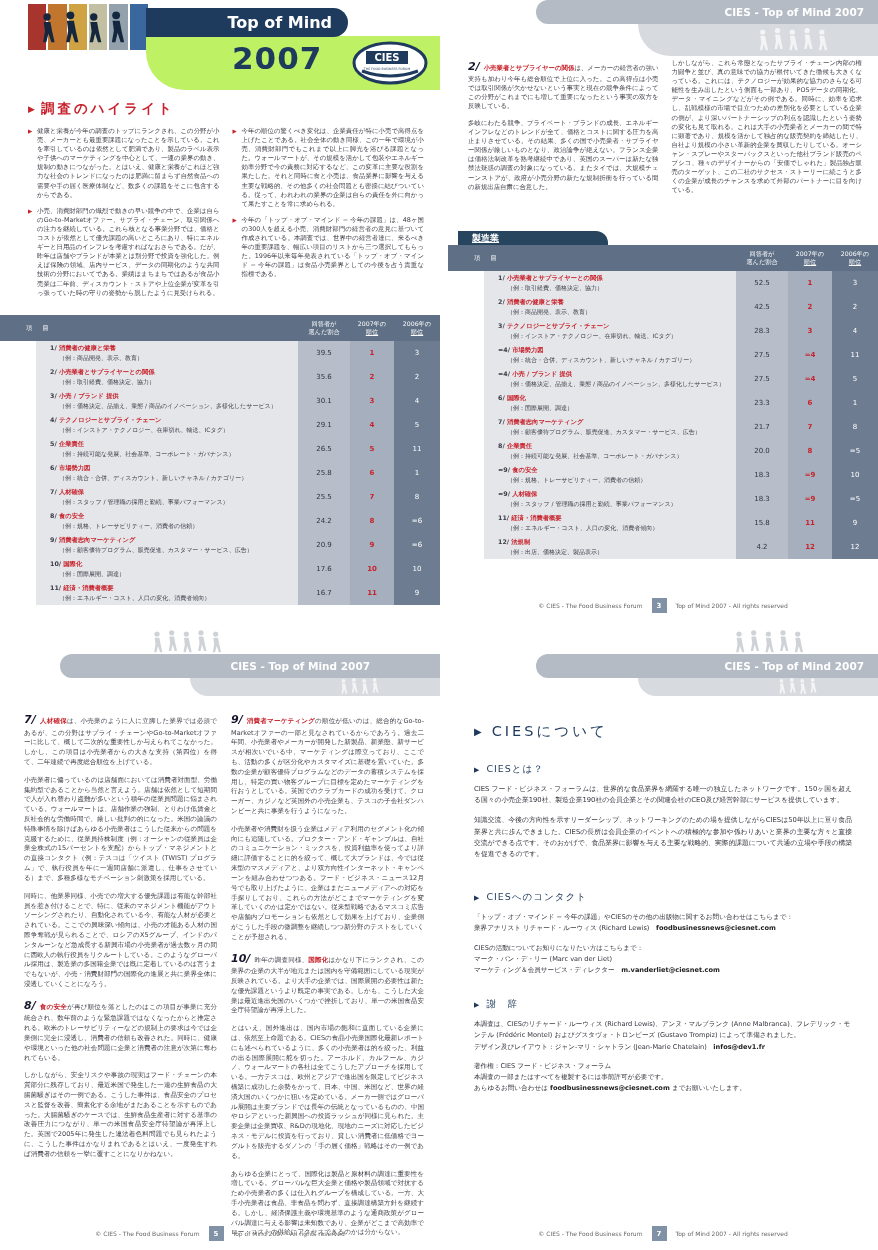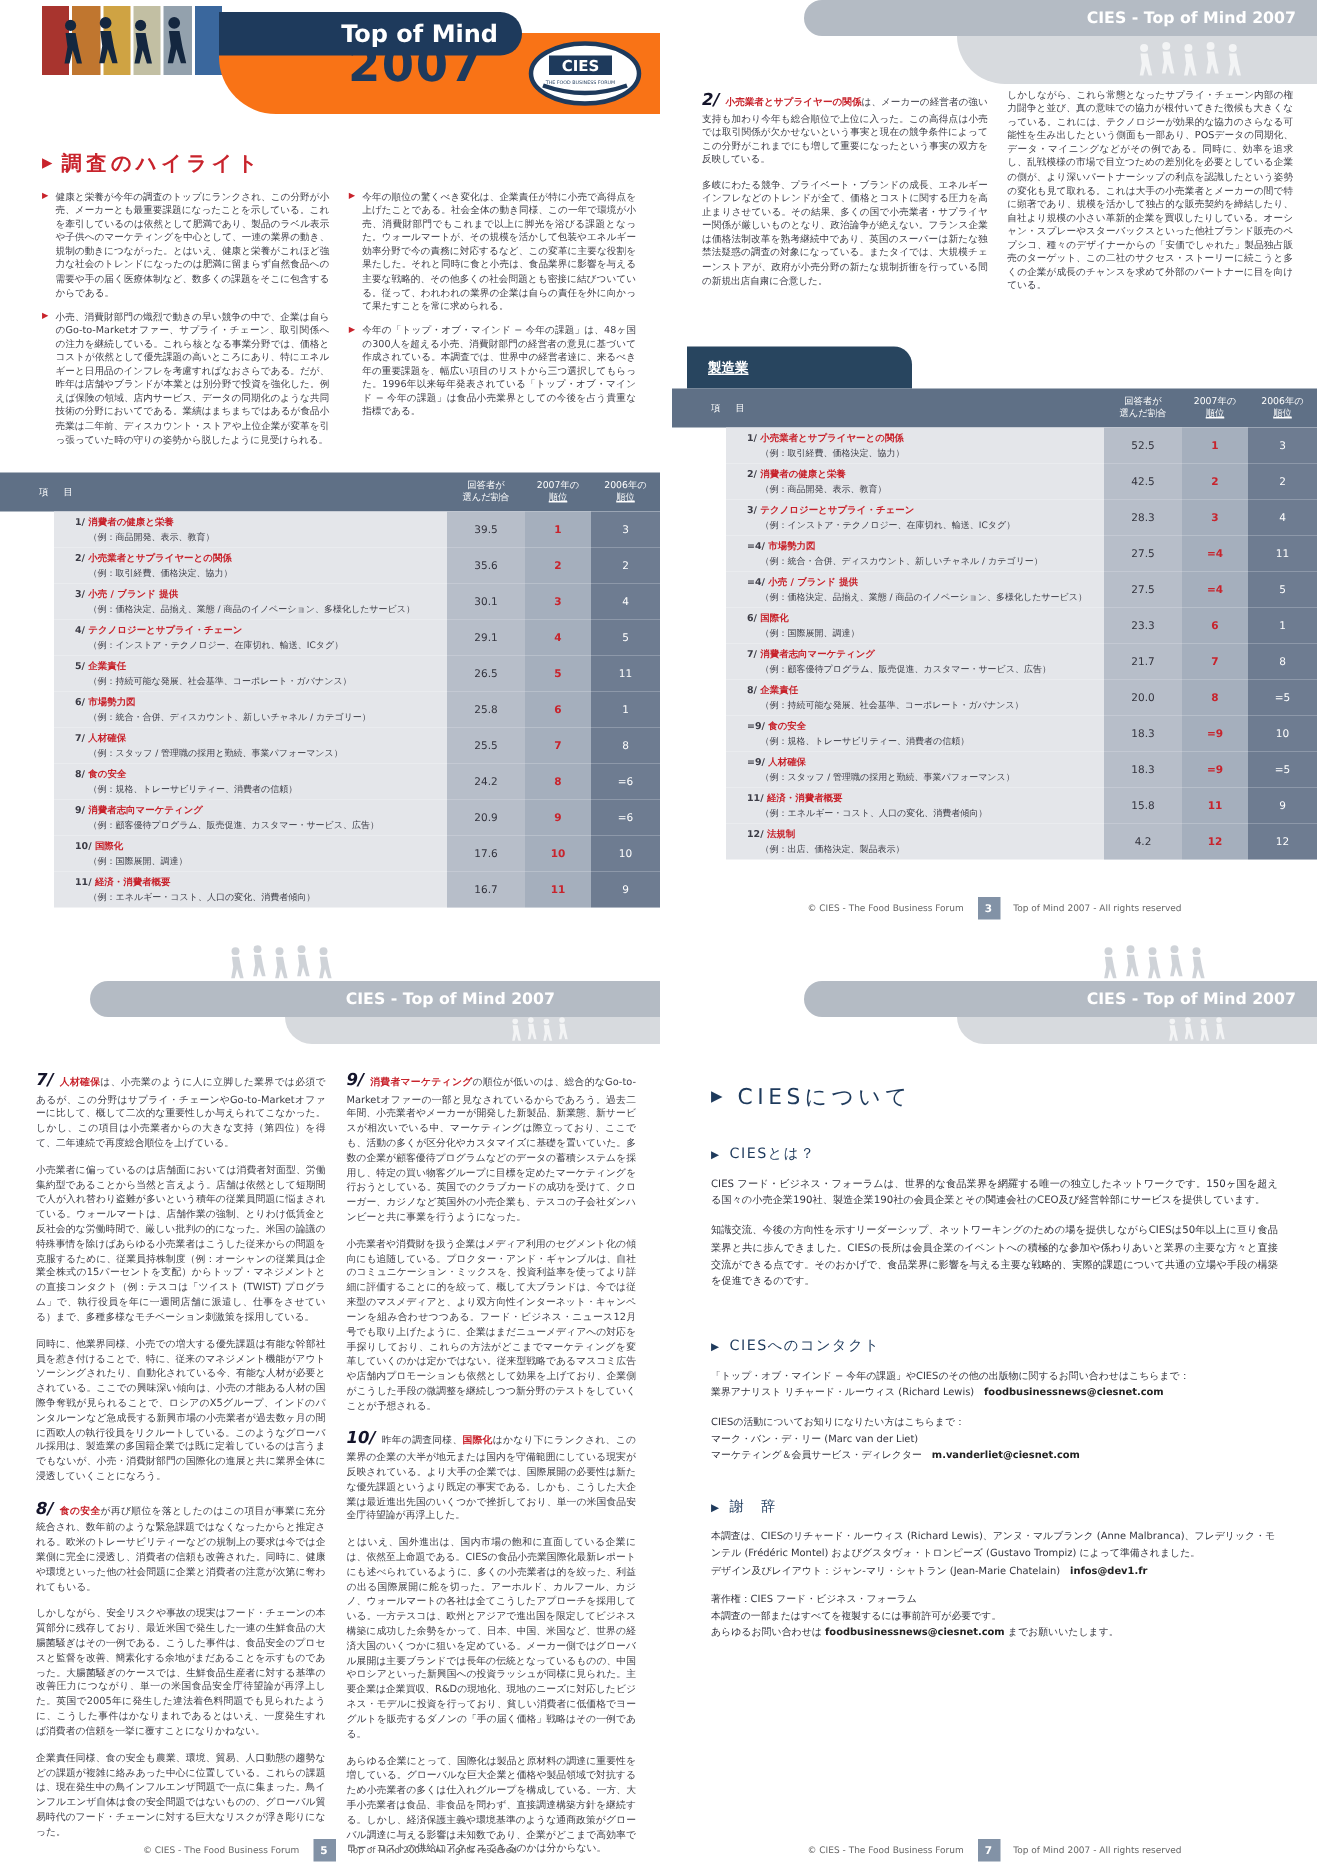--- a/index.html
+++ b/index.html
@@ -11,38 +11,38 @@
   #page4{left:448px;top:628px;width:430px;height:622px;}
 
   
   .p1-header{position:relative;height:96px;}
   .bars{position:absolute;left:28px;top:4px;width:120px;height:46px;display:flex;gap:2px;}
   .bars div{flex:1;}
   .b1{background:#a8342e;} .b2{background:#c0762f;} .b3{background:#cfa343;}
   .b4{background:#c2bfa3;} .b5{background:#93a1ad;} .b6{background:#3a679d;}
   .bars-people{position:absolute;left:34px;top:6px;width:112px;height:44px;fill:#14273f;}
   .navy-banner{position:absolute;left:146px;top:8px;width:202px;height:29px;background:#1e3a5c;border-radius:0 15px 15px 0;color:#fff;font-weight:bold;font-size:16px;display:flex;align-items:center;justify-content:flex-end;padding-right:16px;z-index:2;box-sizing:border-box;}
-  .gray-strip{position:absolute;left:146px;top:22px;right:0;height:54px;background:#f97316;border-radius:0 0 0 38px;z-index:1;}
+  .gray-strip{position:absolute;left:146px;top:36px;right:0;height:54px;background:#bef264;border-radius:0 0 0 38px;z-index:1;}
   .year{position:absolute;left:86px;top:4px;font-size:31px;font-weight:bold;color:#1e3a5c;letter-spacing:1px;}
   .cies-logo{position:absolute;right:12px;top:5px;width:76px;height:44px;}
 
   
   .red-h{color:#c8232c;font-weight:bold;font-size:13.5px;letter-spacing:3px;padding-left:28px;margin-top:4px;display:flex;align-items:center;gap:6px;}
   .red-h .arr{font-size:9px;letter-spacing:0;}
   .cols{display:flex;gap:13px;padding:9px 16px 0 28px;}
   .col{flex:1;font-size:6.4px;line-height:1.42;text-align:justify;color:#3c3c46;}
   .bullet-p{position:relative;padding-left:9px;margin:0 0 7px 0;}
   .bullet-p .arrow{color:#c8232c;position:absolute;left:0;top:1px;font-size:5.5px;}
   .body-p{margin:0 0 8px 0;}
   .sec-num{font-size:11px;font-weight:bold;font-style:italic;color:#14142a;margin-right:4px;}
   .kw{color:#c8232c;font-weight:bold;}
 
   
   .tbl-titlebar{margin-left:auto;width:262px;height:20px;background:#28455f;color:#fff;font-size:9px;font-weight:bold;display:flex;align-items:center;justify-content:center;gap:8px;border-radius:12px 0 0 2px;}
-  .tab-title{width:150px;height:28px;background:#28455f;color:#fff;font-weight:bold;font-size:9px;display:flex;align-items:center;padding-left:14px;border-radius:0 12px 0 0;margin-left:10px;box-sizing:border-box;text-decoration:underline;}
+  .tab-title{width:150px;height:14px;background:#28455f;color:#fff;font-weight:bold;font-size:9px;display:flex;align-items:center;padding-left:14px;border-radius:0 12px 0 0;margin-left:10px;box-sizing:border-box;text-decoration:underline;}
   .tbl-head{display:flex;background:#5f7086;color:#fff;min-height:26px;align-items:center;font-size:6.2px;}
   .th-item{flex:1;padding-left:26px;letter-spacing:2px;}
   .th-col{text-align:center;line-height:1.35;}
   .w-share{width:52px;} .w-r07{width:44px;} .w-r06{width:46px;}
   .th-col .u{text-decoration:underline;display:block;}
   .th-col span{display:block;}
   .trow{display:flex;background:#e4e6ea;align-items:stretch;min-height:22px;margin-left:36px;}
   #page2 .trow{min-height:23px;}
   .t-item{flex:1;padding:3px 4px 2px 14px;box-sizing:border-box;}
   .t-title{font-size:6.3px;font-weight:bold;color:#c8232c;}
@@ -447,21 +447,20 @@
     <div class="col">
       <p class="body-p">
         <span class="sec-num">7/</span><span class="kw">人材確保</span><span>は、小売業のように人に立脚した業界では必須であるが、この分野はサプライ・チェーンやGo-to-Marketオファーに比して、概して二次的な重要性しか与えられてこなかった。しかし、この項目は小売業者からの大きな支持（第四位）を得て、二年連続で再度総合順位を上げている。</span>
       </p>
       <p class="body-p">小売業者に偏っているのは店舗面においては消費者対面型、労働集約型であることから当然と言えよう。店舗は依然として短期間で人が入れ替わり盗難が多いという積年の従業員問題に悩まされている。ウォールマートは、店舗作業の強制、とりわけ低賃金と反社会的な労働時間で、厳しい批判の的になった。米国の論議の特殊事情を除けばあらゆる小売業者はこうした従来からの問題を克服するために、従業員持株制度（例：オーシャンの従業員は企業全株式の15パーセントを支配）からトップ・マネジメントとの直接コンタクト（例：テスコは「ツイスト (TWIST) プログラム」で、執行役員を年に一週間店舗に派遣し、仕事をさせている）まで、多種多様なモチベーション刺激策を採用している。</p>
       <p class="body-p">同時に、他業界同様、小売での増大する優先課題は有能な幹部社員を惹き付けることで、特に、従来のマネジメント機能がアウトソーシングされたり、自動化されている今、有能な人材が必要とされている。ここでの興味深い傾向は、小売の才能ある人材の国際争奪戦が見られることで、ロシアのX5グループ、インドのパンタルーンなど急成長する新興市場の小売業者が過去数ヶ月の間に西欧人の執行役員をリクルートしている。このようなグローバル採用は、製造業の多国籍企業では既に定着しているのは言うまでもないが、小売・消費財部門の国際化の進展と共に業界全体に浸透していくことになろう。</p>
       <p class="body-p">
         <span class="sec-num">8/</span><span class="kw">食の安全</span><span>が再び順位を落としたのはこの項目が事業に充分統合され、数年前のような緊急課題ではなくなったからと推定される。欧米のトレーサビリティーなどの規制上の要求は今では企業側に完全に浸透し、消費者の信頼も改善された。同時に、健康や環境といった他の社会問題に企業と消費者の注意が次第に奪われてもいる。</span>
       </p>
       <p class="body-p">しかしながら、安全リスクや事故の現実はフード・チェーンの本質部分に残存しており、最近米国で発生した一連の生鮮食品の大腸菌騒ぎはその一例である。こうした事件は、食品安全のプロセスと監督を改善、簡素化する余地がまだあることを示すものであった。大腸菌騒ぎのケースでは、生鮮食品生産者に対する基準の改善圧力につながり、単一の米国食品安全庁待望論が再浮上した。英国で2005年に発生した違法着色料問題でも見られたように、こうした事件はかなりまれであるとはいえ、一度発生すれば消費者の信頼を一挙に覆すことになりかねない。</p>
-      <p class="body-p">企業責任同様、食の安全も農業、環境、貿易、人口動態の趨勢などの課題が複雑に絡みあった中心に位置している。これらの課題は、現在発生中の鳥インフルエンザ問題で一点に集まった。鳥インフルエンザ自体は食の安全問題ではないものの、グローバル貿易時代のフード・チェーンに対する巨大なリスクが浮き彫りになった。</p>
     </div>
     <div class="col">
       <p class="body-p">
         <span class="sec-num">9/</span><span class="kw">消費者マーケティング</span><span>の順位が低いのは、総合的なGo-to-Marketオファーの一部と見なされているからであろう。過去二年間、小売業者やメーカーが開発した新製品、新業態、新サービスが相次いでいる中、マーケティングは際立っており、ここでも、活動の多くが区分化やカスタマイズに基礎を置いていた。多数の企業が顧客優待プログラムなどのデータの蓄積システムを採用し、特定の買い物客グループに目標を定めたマーケティングを行おうとしている。英国でのクラブカードの成功を受けて、クローガー、カジノなど英国外の小売企業も、テスコの子会社ダンハンビーと共に事業を行うようになった。</span>
       </p>
       <p class="body-p">小売業者や消費財を扱う企業はメディア利用のセグメント化の傾向にも追随している。プロクター・アンド・ギャンブルは、自社のコミュニケーション・ミックスを、投資利益率を使ってより詳細に評価することに的を絞って、概して大ブランドは、今では従来型のマスメディアと、より双方向性インターネット・キャンペーンを組み合わせつつある。フード・ビジネス・ニュース12月号でも取り上げたように、企業はまだニューメディアへの対応を手探りしており、これらの方法がどこまでマーケティングを変革していくのかは定かではない。従来型戦略であるマスコミ広告や店舗内プロモーションも依然として効果を上げており、企業側がこうした手段の微調整を継続しつつ新分野のテストをしていくことが予想される。</p>
       <p class="body-p">
         <span class="sec-num">10/</span><span>昨年の調査同様、</span><span class="kw">国際化</span><span>はかなり下にランクされ、この業界の企業の大半が地元または国内を守備範囲にしている現実が反映されている。より大手の企業では、国際展開の必要性は新たな優先課題というより既定の事実である。しかも、こうした大企業は最近進出先国のいくつかで挫折しており、単一の米国食品安全庁待望論が再浮上した。</span>
       </p>
       <p class="body-p">とはいえ、国外進出は、国内市場の飽和に直面している企業には、依然至上命題である。CIESの食品小売業国際化最新レポートにも述べられているように、多くの小売業者は的を絞った、利益の出る国際展開に舵を切った。アーホルド、カルフール、カジノ、ウォールマートの各社は全てこうしたアプローチを採用している。一方テスコは、欧州とアジアで進出国を限定してビジネス構築に成功した余勢をかって、日本、中国、米国など、世界の経済大国のいくつかに狙いを定めている。メーカー側ではグローバル展開は主要ブランドでは長年の伝統となっているものの、中国やロシアといった新興国への投資ラッシュが同様に見られた。主要企業は企業買収、R&amp;Dの現地化、現地のニーズに対応したビジネス・モデルに投資を行っており、貧しい消費者に低価格でヨーグルトを販売するダノンの「手の届く価格」戦略はその一例である。</p>

